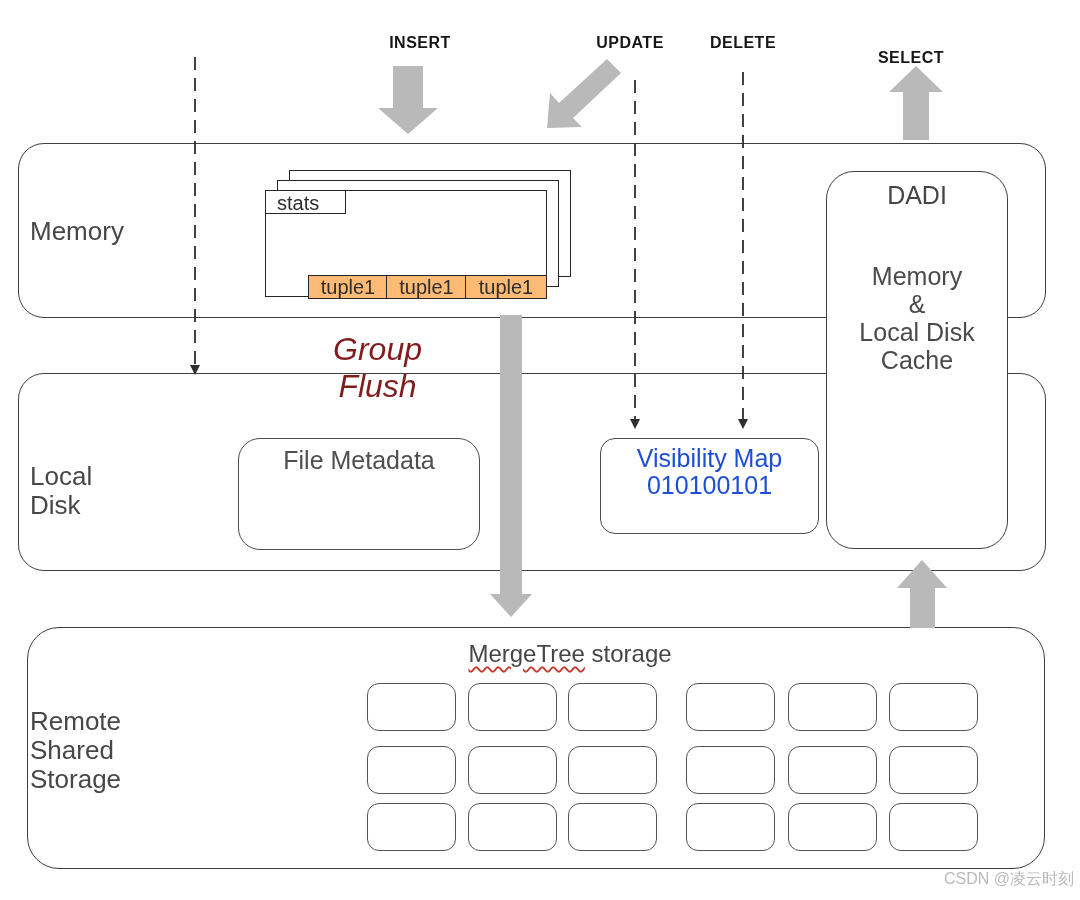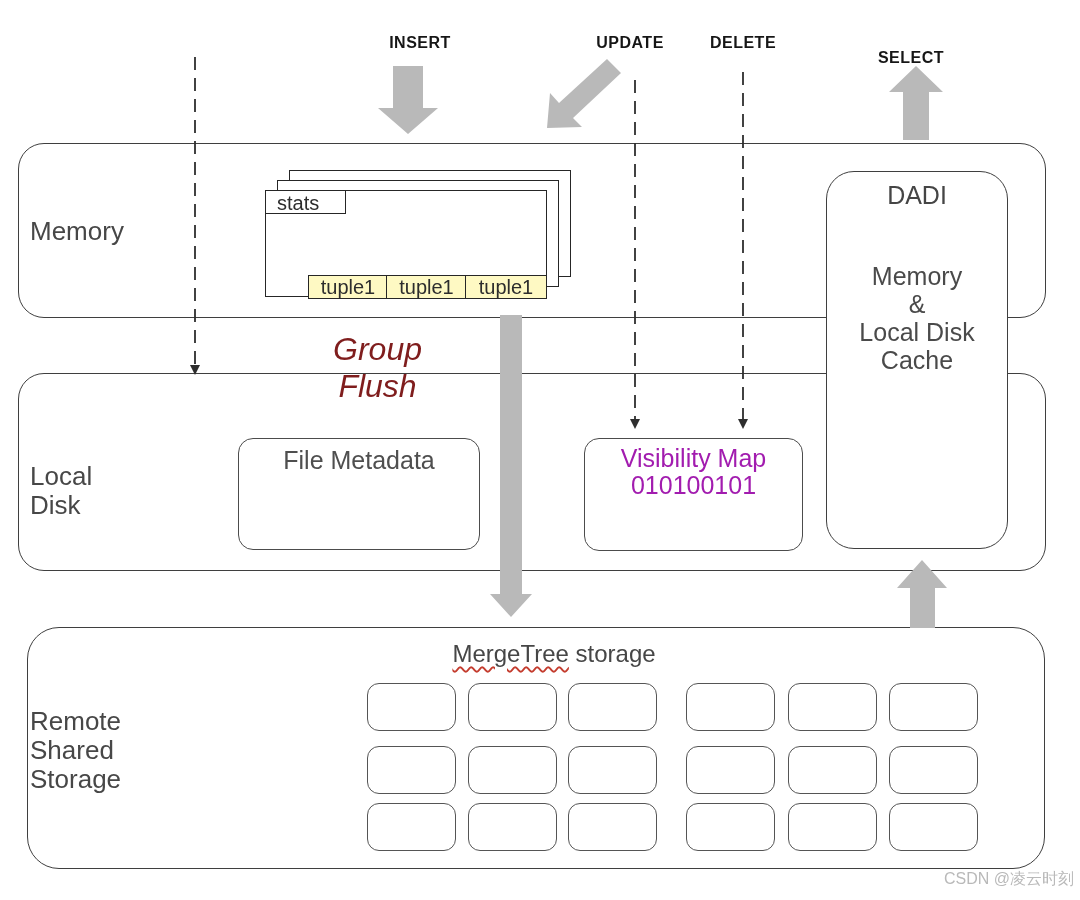--- a/index.html
+++ b/index.html
@@ -30,31 +30,31 @@
   #group-flush-label{position:absolute;left:300px;top:331px;width:155px;text-align:center;font-size:32px;color:#7f1d1d;z-index:2;font-style:italic;}
   
   #dadi-title{margin-top:9px;font-size:25px;color:#454545;}
   #dadi-cache{margin-top:52px;font-size:25px;line-height:28px;color:#4a4a4a;}
   
   .card{position:absolute;background:#fff;border:1.8px solid #262626;box-sizing:border-box;z-index:3;}
   #card-back{left:289px;top:170px;width:282px;height:107px;}
   #card-mid{left:277px;top:180px;width:282px;height:107px;}
   #card-front{left:265px;top:190px;width:282px;height:107px;}
   #stats-tab{left:265px;top:190px;width:81px;height:24px;z-index:4;font-size:20px;color:#2d2d2d;padding-left:11px;line-height:24px;}
-  .tuple{position:absolute;top:275px;height:24px;background:#fef9c3;border:1.8px solid #262626;box-sizing:border-box;
+  .tuple{position:absolute;top:275px;height:24px;background:#fdba74;border:1.8px solid #262626;box-sizing:border-box;
          z-index:5;font-size:20px;color:#2d2d2d;text-align:center;line-height:22px;}
   #tuple-0{left:308px;width:80px;}
   #tuple-1{left:386px;width:81px;}
   #tuple-2{left:465px;width:82px;}
   
   .innerbox{position:absolute;background:#fff;border:1.4px solid #4c4c4c;border-radius:15px;box-sizing:border-box;z-index:2;text-align:center;}
-  #filemeta-box{left:238px;top:438px;width:242px;height:112px;padding-top:7px;font-size:25px;color:#4f4f4f;}
-  #vismap-box{left:584px;top:438px;width:219px;height:113px;padding-top:6px;font-size:25px;color:#a21caf;line-height:27px;}
+  #filemeta-box{left:238px;top:438px;width:242px;height:112px;padding-top:7px;font-size:25px;color:#4f4f4f;border-radius:22px;}
+  #vismap-box{left:600px;top:438px;width:219px;height:96px;padding-top:6px;font-size:25px;color:#1d4ed8;line-height:27px;}
   
-  #mergetree-title{position:absolute;left:424px;top:640px;width:260px;text-align:center;font-size:24px;color:#464646;z-index:2;}
+  #mergetree-title{position:absolute;left:440px;top:640px;width:260px;text-align:center;font-size:24px;color:#464646;z-index:2;}
   .wavy{text-decoration:underline wavy #c43c2e 1.5px;text-underline-offset:4px;}
   
   #storage-part-grid{position:absolute;left:0;top:0;width:1080px;height:900px;z-index:2;pointer-events:none;}
   .cell{position:absolute;width:89px;height:48px;background:#fff;border:1.4px solid #555;border-radius:12px;box-sizing:border-box;}
   
   #overlay{position:absolute;left:0;top:0;z-index:2;pointer-events:none;}
   
   #watermark{position:absolute;right:6px;top:869px;font-size:16px;color:#b9b9b9;text-shadow:1px 1px 0 #ffffff;z-index:6;}
 </style>
 </head>

